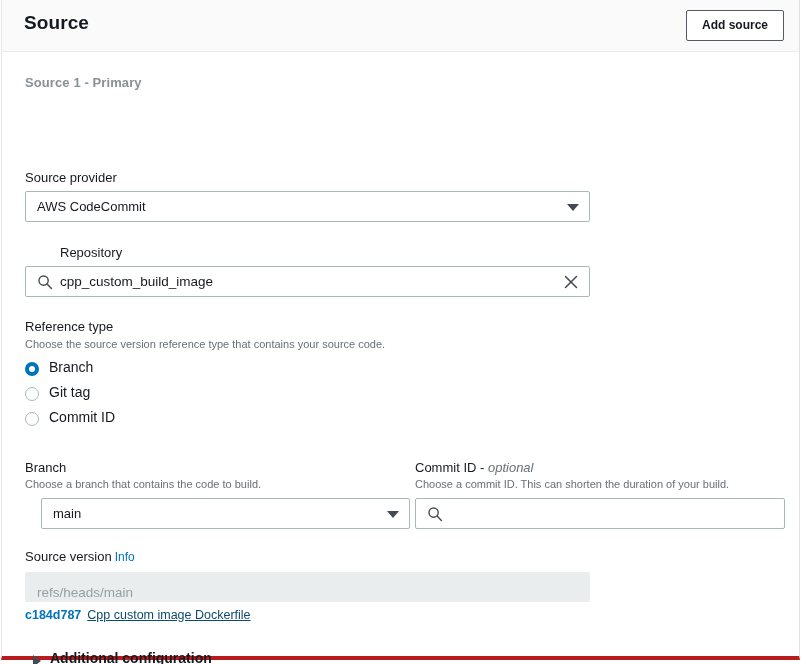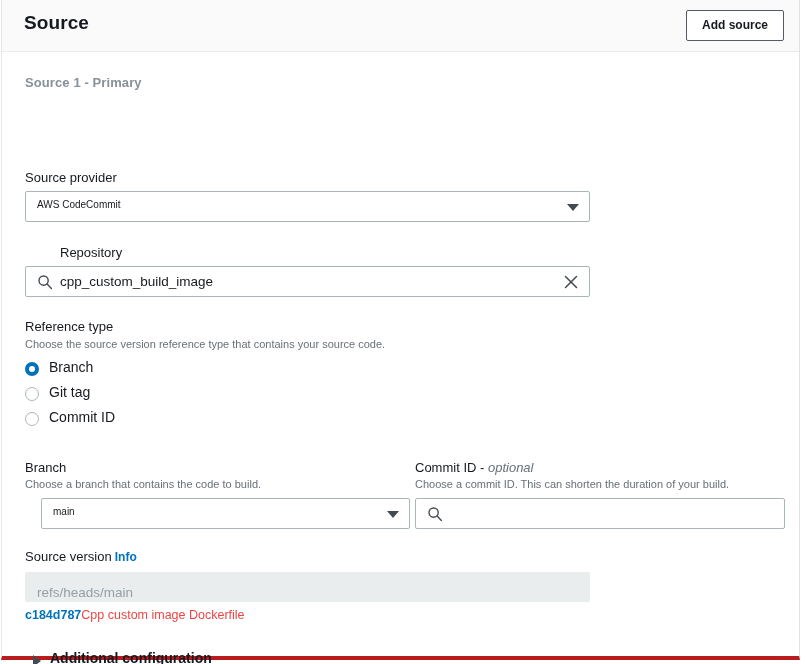--- a/index.html
+++ b/index.html
@@ -77,39 +77,39 @@
     font-weight: normal;
   }
   .field-desc {
     font-size: 11px;
     color: #687078;
     text-align: right;
   }
   .info-link {
     color: #0073bb;
     font-size: 12px;
-    font-weight: bold;
+    font-weight: normal;
     text-decoration: none;
     cursor: pointer;
     margin-left: 3px;
   }
   .select-box {
     position: relative;
     box-sizing: border-box;
     height: 31px;
     background: #ffffff;
     border: 1px solid #aab7b8;
     border-radius: 2px;
     cursor: pointer;
   }
   .select-value {
     position: absolute;
     left: 11px;
     top: 7px;
-    font-size: 10px;
+    font-size: 13px;
     color: #16191f;
   }
   .caret {
     position: absolute;
     right: 10px;
     top: 12px;
     width: 0;
     height: 0;
     border-left: 6px solid transparent;
     border-right: 6px solid transparent;
@@ -192,21 +192,23 @@
     font-size: 12.5px;
     color: #16191f;
   }
   .commit-hash {
     color: #0073bb;
     font-weight: bold;
     cursor: pointer;
     text-decoration: none;
   }
   .commit-msg {
-    color: #ef4444;
+    color: #0c4a6e;
+    margin-left: 6px;
+    text-decoration: underline;
   }
   .expander {
     position: absolute;
     cursor: pointer;
   }
   .expander-triangle {
     position: absolute;
     left: 0;
     top: 5px;
     width: 0;

